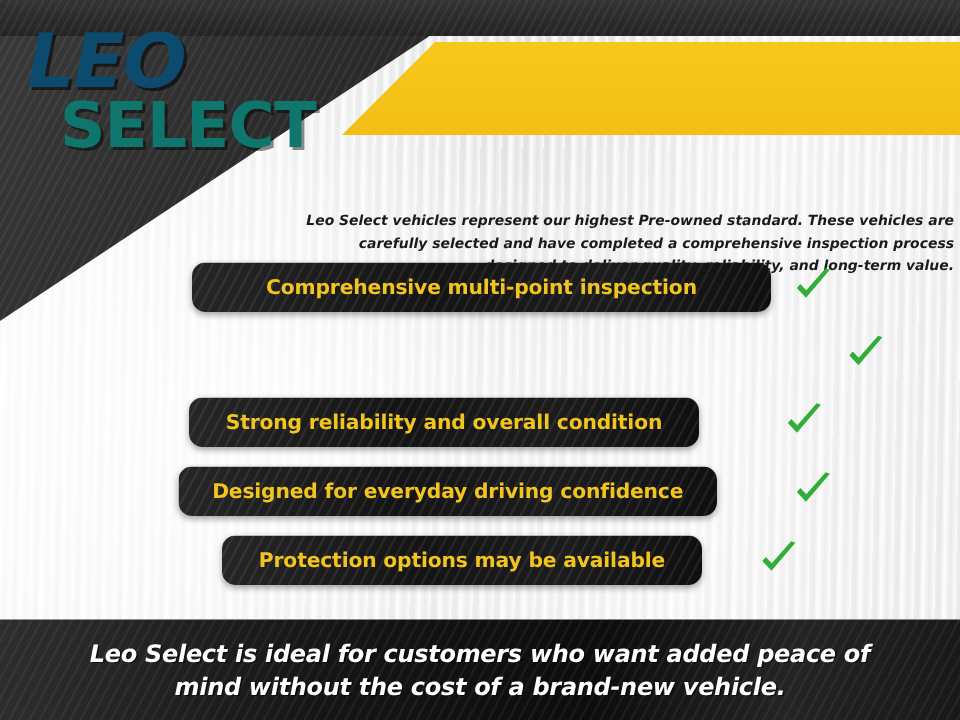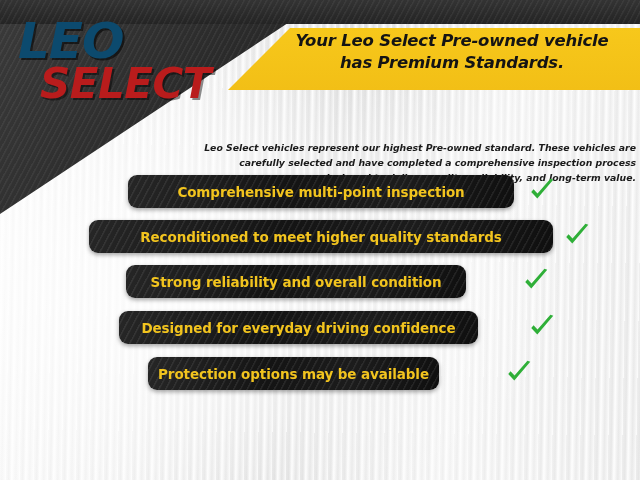--- a/index.html
+++ b/index.html
@@ -86,25 +86,24 @@
     font-style: italic;
     font-size: 50px;
     letter-spacing: -1px;
     line-height: 0.92;
     color: #0c4a6e;
     text-shadow: 2px 2px 0 rgba(0,0,0,0.55);
   }
   .logo-select {
     font-family: "DejaVu Sans", sans-serif;
     font-weight: bold;
-    font-style: italic;
     font-size: 42px;
     letter-spacing: -0.5px;
     line-height: 0.95;
-    color: #b91c1c;
+    color: #0f766e;
     text-shadow: 2px 2px 0 rgba(0,0,0,0.45);
     margin-left: 22px;
   }
 
   
   .yellow-band {
     position: absolute;
     left: 228px;
     top: 28px;
     width: 412px;
@@ -238,45 +237,36 @@
   <div class="wedge-dark"></div>
   <div class="wedge-dark-strip"></div>
 
   <div class="yellow-band"></div>
 
   <div class="logo">
     <div class="logo-leo">LEO</div>
     <div class="logo-select">SELECT</div>
   </div>
 
-  <div class="headline">
-    <div>Your Leo Select Pre-owned vehicle</div>
-    <div>has Premium Standards.</div>
-  </div>
 
   <div class="subtext">Leo Select vehicles represent our highest Pre-owned standard. These vehicles are carefully selected and have completed a comprehensive inspection process designed to deliver quality, reliability, and long-term value.</div>
 
   <div class="features">
 
     <div class="feature-row" style="left:128px; top:175px;">
       <div class="pill" style="width:386px;">
         <span class="pill-label">Comprehensive multi-point inspection</span>
       </div>
     </div>
     <div class="check" style="left:527px; top:176px;">
       <svg viewBox="0 0 32 32" aria-hidden="true">
           <path d="M4.5 17.0 L11.0 24.0 L28.0 4.0 L25.0 3.0 L11.2 18.6 L7.0 14.2 Z" fill="currentColor"></path>
         </svg>
     </div>
 
-    <div class="feature-row" style="left:89px; top:220px;">
-      <div class="pill" style="width:464px;">
-        <span class="pill-label">Reconditioned to meet higher quality standards</span>
-      </div>
-    </div>
     <div class="check" style="left:562px; top:221px;">
       <svg viewBox="0 0 32 32" aria-hidden="true">
           <path d="M4.5 17.0 L11.0 24.0 L28.0 4.0 L25.0 3.0 L11.2 18.6 L7.0 14.2 Z" fill="currentColor"></path>
         </svg>
     </div>
 
     <div class="feature-row" style="left:126px; top:265px;">
       <div class="pill" style="width:340px;">
         <span class="pill-label">Strong reliability and overall condition</span>
       </div>
@@ -292,26 +282,32 @@
         <span class="pill-label">Designed for everyday driving confidence</span>
       </div>
     </div>
     <div class="check" style="left:527px; top:312px;">
       <svg viewBox="0 0 32 32" aria-hidden="true">
           <path d="M4.5 17.0 L11.0 24.0 L28.0 4.0 L25.0 3.0 L11.2 18.6 L7.0 14.2 Z" fill="currentColor"></path>
         </svg>
     </div>
 
     <div class="feature-row" style="left:148px; top:357px;">
-      <div class="pill" style="width:291px;">
+      <div class="pill" style="width:320px;">
         <span class="pill-label">Protection options may be available</span>
       </div>
     </div>
     <div class="check" style="left:504px; top:358px;">
       <svg viewBox="0 0 32 32" aria-hidden="true">
           <path d="M4.5 17.0 L11.0 24.0 L28.0 4.0 L25.0 3.0 L11.2 18.6 L7.0 14.2 Z" fill="currentColor"></path>
         </svg>
     </div>
 
   </div>
 
+  <div class="bottom-band">
+    <div class="bottom-text">
+      <div>Leo Select is ideal for customers who want added peace of</div>
+      <div>mind without the cost of a brand-new vehicle.</div>
+    </div>
+  </div>
 
 </div>
 
 </body></html>

